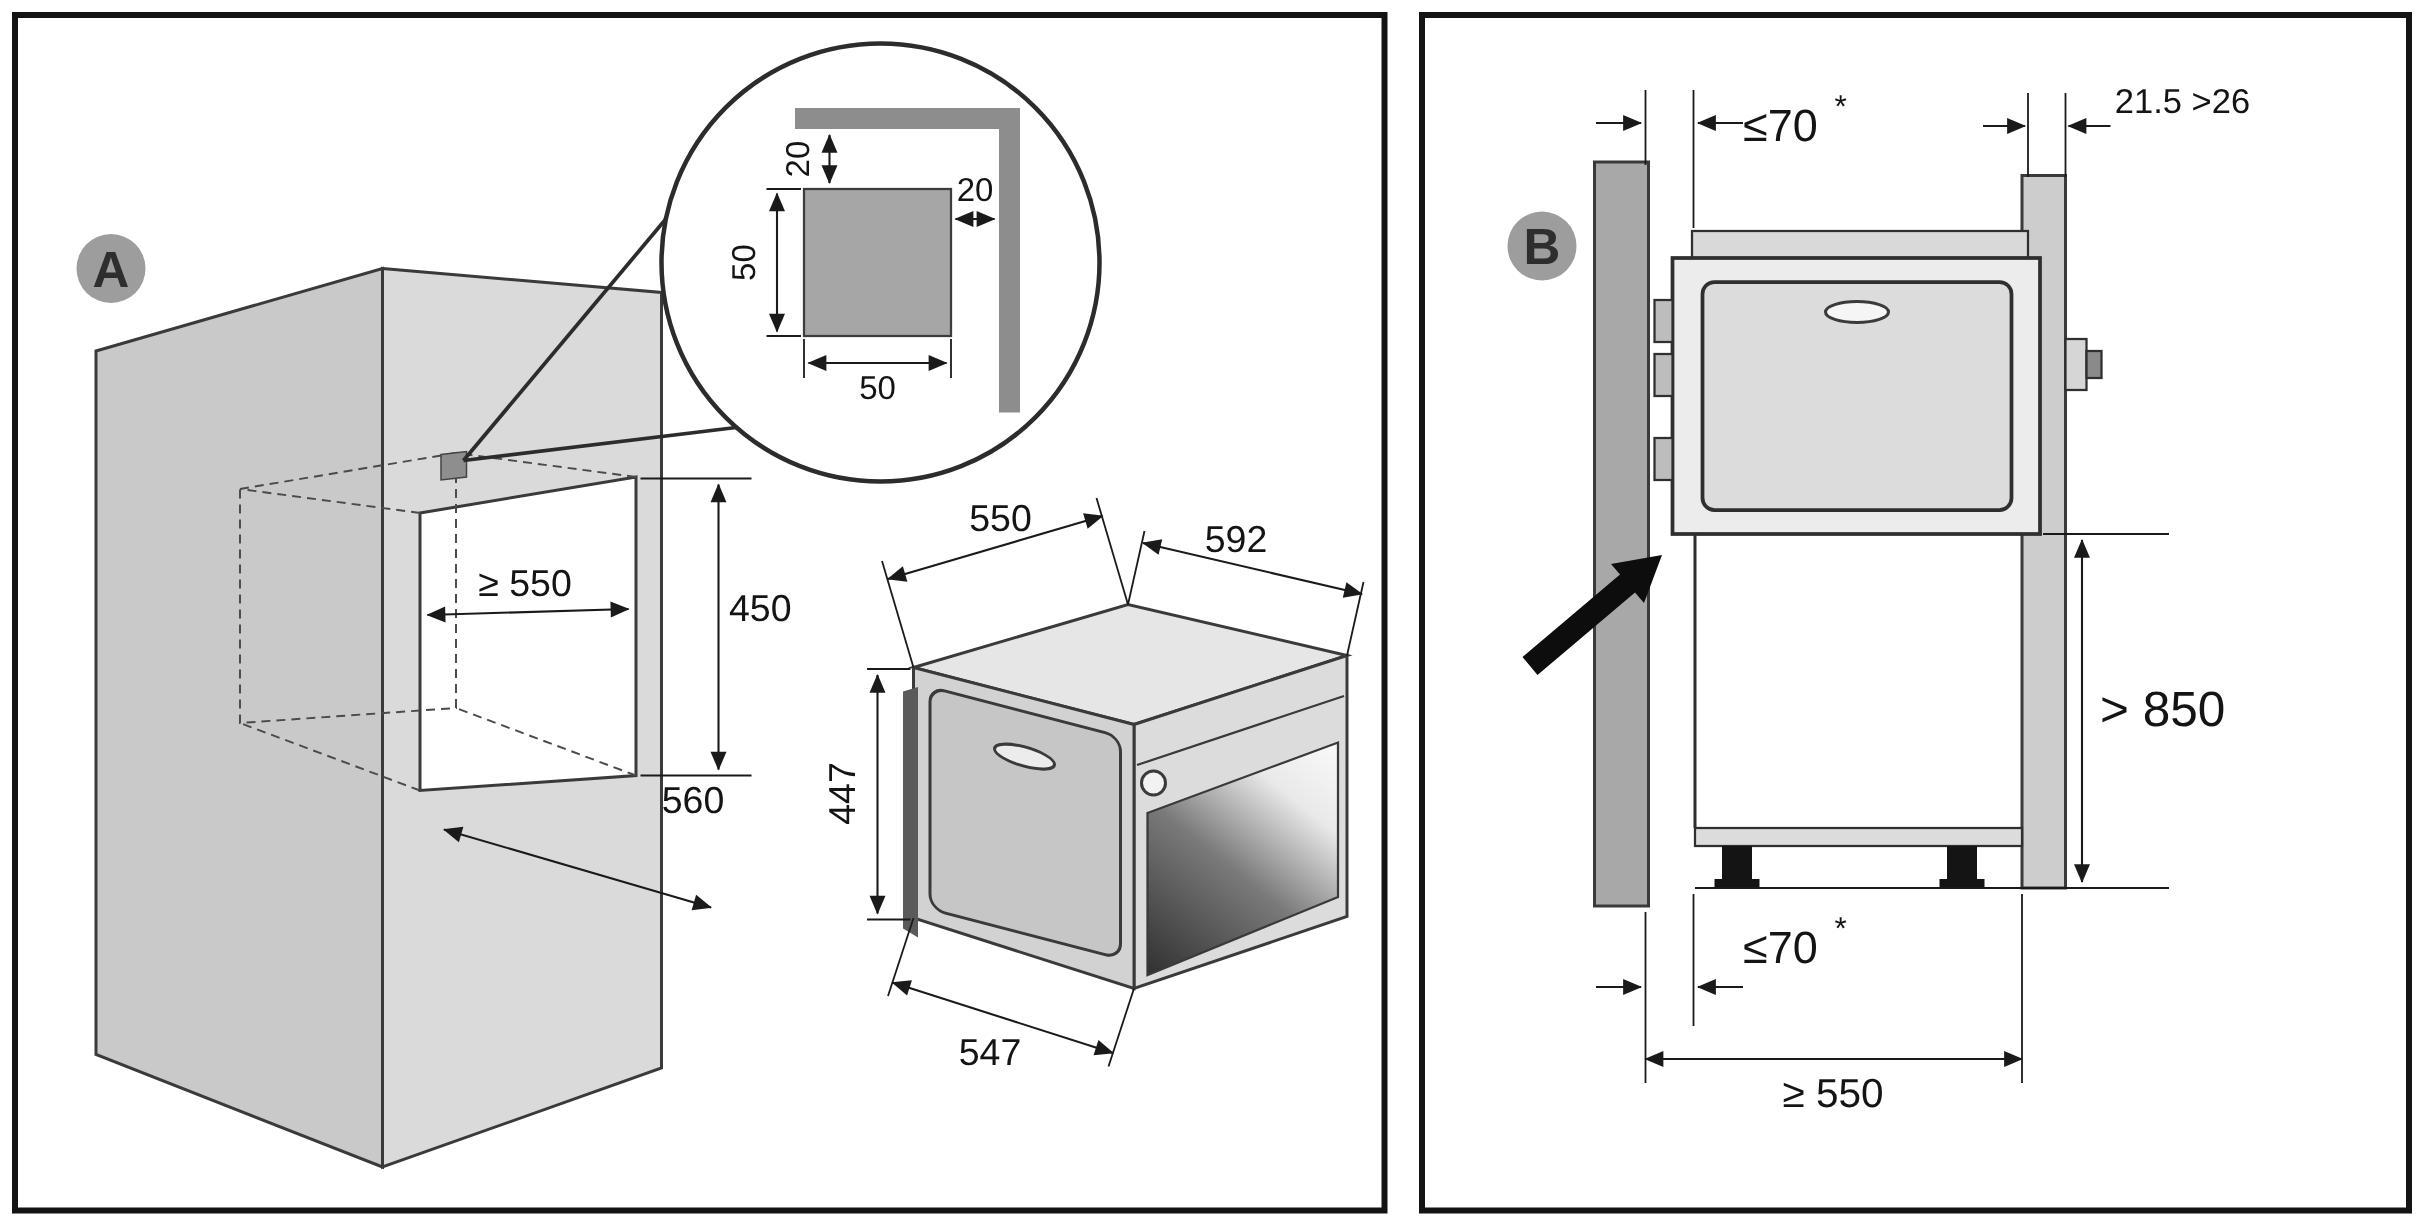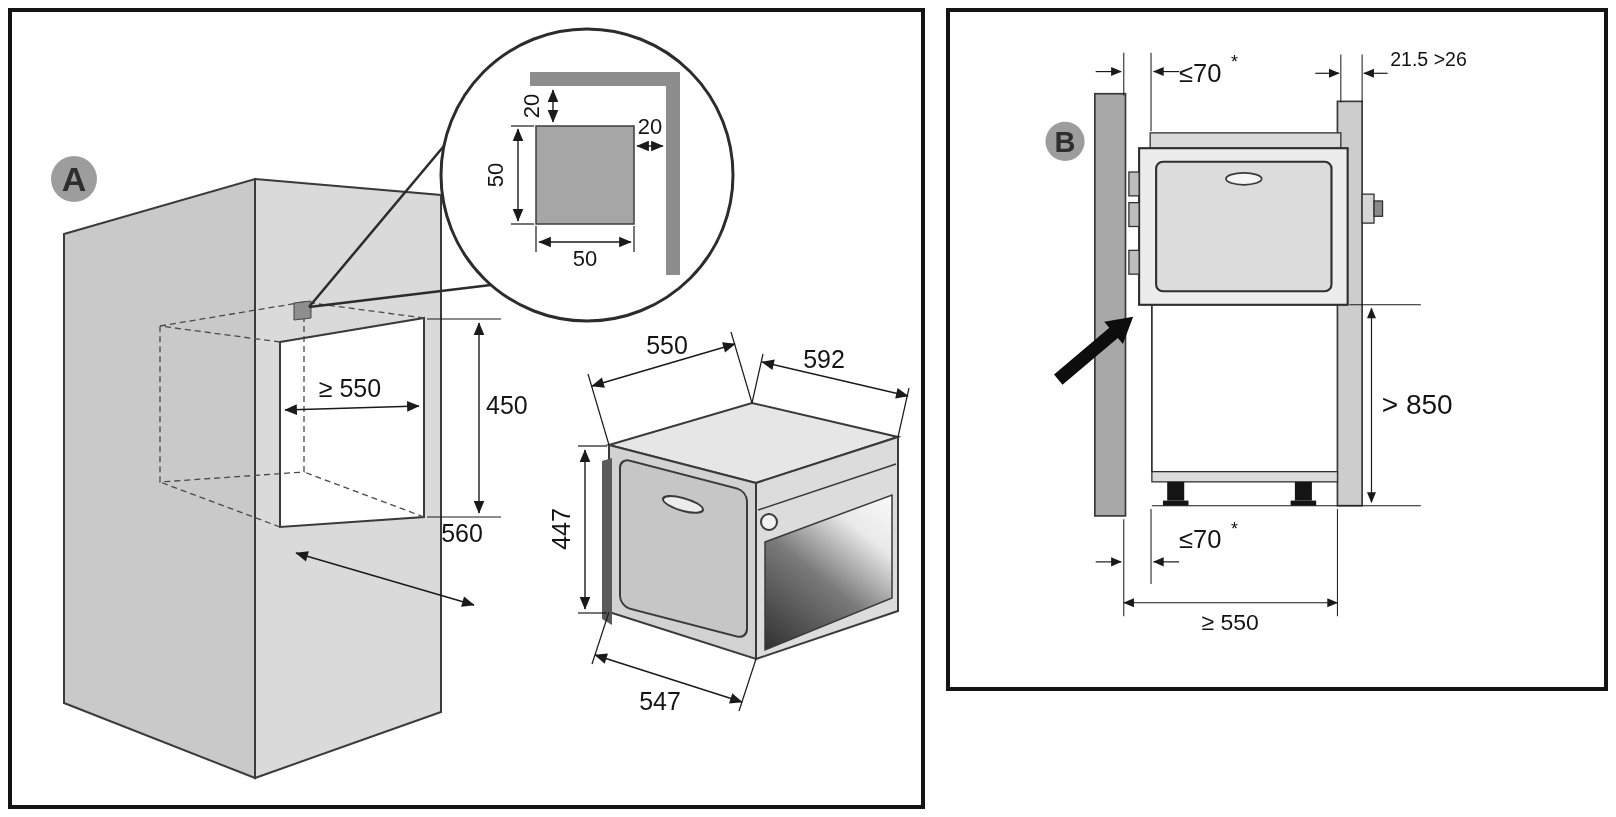--- a/index.html
+++ b/index.html
@@ -3,21 +3,21 @@
 <meta charset="utf-8">
 <style>
   html,body{margin:0;padding:0;background:#ffffff;}
   .page{
     width:1616px;height:817px;box-sizing:border-box;
     background:#ffffff;display:flex;gap:21px;padding:8px;
     font-family:"Liberation Sans",sans-serif;
   }
   .panel{border:4px solid #141414;background:#ffffff;box-sizing:border-box;}
   .panel-a{width:917px;height:801px;}
-  .panel-b{width:662px;height:683px;}
+  .panel-b{width:662px;height:801px;}
   svg{display:block;width:100%;height:100%;}
   svg text{font-family:"Liberation Sans",sans-serif;fill:#141414;}
   .t{font-size:25px;}
   .t-sm{font-size:22px;}
   .t-b{font-size:30px;}
   .t-b2{font-size:23px;}
   .t-big{font-size:33px;}
   .t-mid{font-size:27px;}
   .t-note{font-size:21px;}
   .badge{font-size:34px;font-weight:bold;fill:#2e2e2e;}

